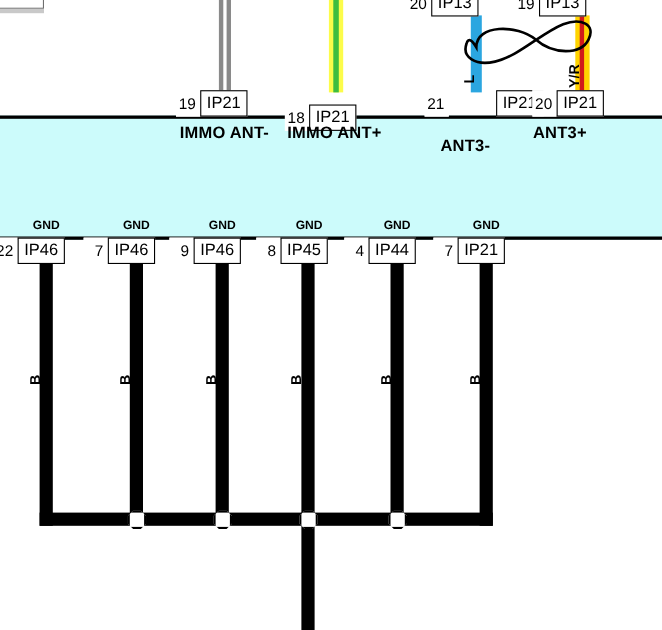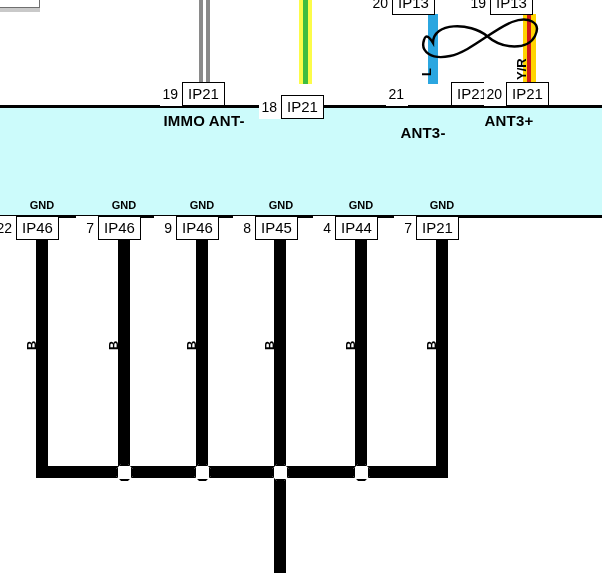--- a/index.html
+++ b/index.html
@@ -175,20 +175,21 @@
   <div class="conn" style="left:386px; top:82px;gap:43px;">
     <div class="pin">21</div>
     <div class="code">IP21</div>
   </div>
   <div class="conn" style="left:484px; top:82px;">
     <div class="pin">20</div>
     <div class="code">IP21</div>
   </div>
 
   <div class="signame" style="left:144px; top:112px; width:120px;">IMMO ANT-</div>
+  <div class="signame" style="left:244px; top:112px; width:120px;">IMMO ANT+</div>
   <div class="signame" style="left:373px; top:124px; width:100px;">ANT3-</div>
   <div class="signame" style="left:459px; top:112px; width:100px;">ANT3+</div>
 
   <div class="gndlabel" style="left:12px; top:199px; width:60px;">GND</div>
   <div class="gndlabel" style="left:94px; top:199px; width:60px;">GND</div>
   <div class="gndlabel" style="left:172px; top:199px; width:60px;">GND</div>
   <div class="gndlabel" style="left:251px; top:199px; width:60px;">GND</div>
   <div class="gndlabel" style="left:331px; top:199px; width:60px;">GND</div>
   <div class="gndlabel" style="left:412px; top:199px; width:60px;">GND</div>
 

